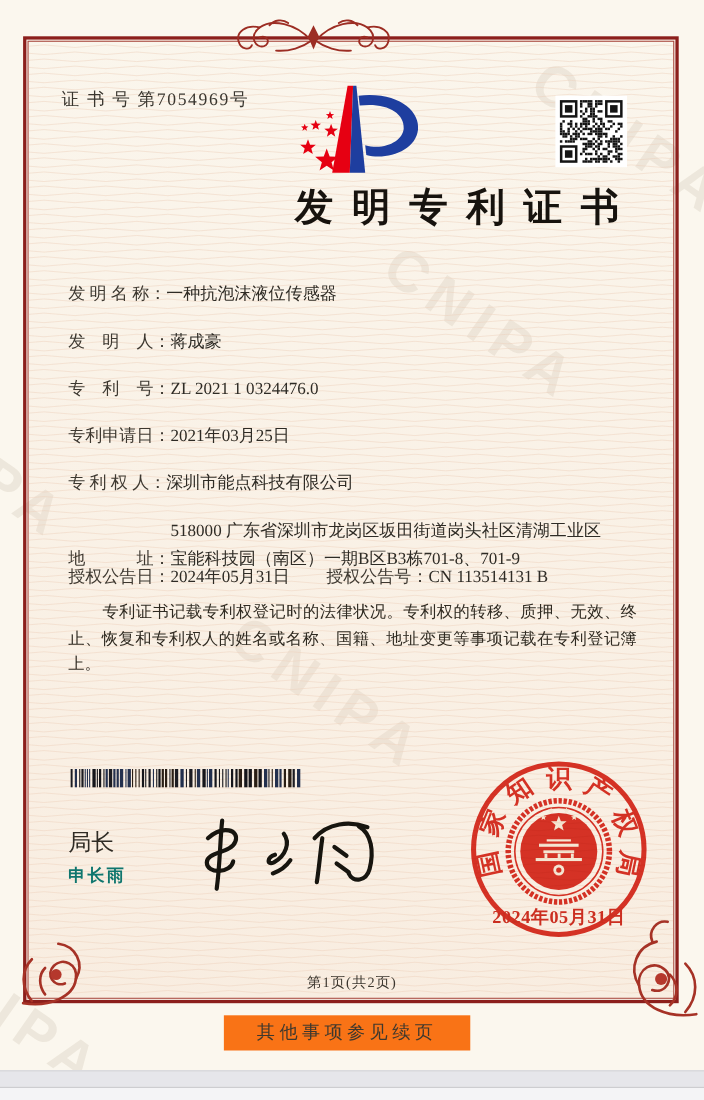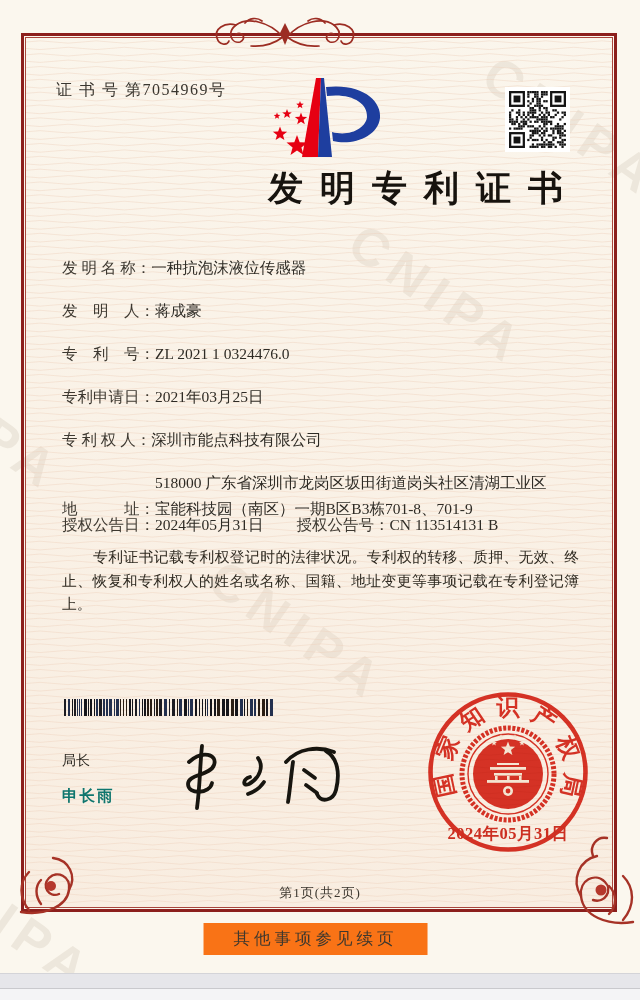--- a/index.html
+++ b/index.html
@@ -23,21 +23,21 @@
   .frow{display:flex;line-height:26px;margin-bottom:17px;align-items:flex-end;}
   .flabel{white-space:pre;flex-shrink:0;color:#3d3830;}
   .fvalue{max-width:402px;}
   .grant-row{position:absolute;left:62px;top:512px;font-size:15.5px;line-height:26px;color:#2e2b25;display:flex;}
   .grant-row .pair2{margin-left:33px;}
   .body-text{position:absolute;left:62px;top:546px;width:517px;font-size:14.8px;line-height:23.5px;
              text-align:justify;color:#2f2a21;}
   .body-text p{margin:0 0 8px 0;text-indent:2.1em;}
   .barcode{position:absolute;left:64px;top:699px;width:213px;height:17px;font-size:0;white-space:nowrap;overflow:hidden;}
   .barcode span{display:inline-block;height:100%;vertical-align:top;}
-  .issuer-title{position:absolute;left:62px;top:752px;font-size:14px;color:#2f2b24;}
+  .issuer-title{position:absolute;left:62px;top:752px;font-size:21px;color:#2f2b24;}
   .issuer-name{position:absolute;left:62px;top:786px;font-size:15.5px;letter-spacing:2px;color:#0f766e;font-weight:bold;}
   .signature{position:absolute;left:172px;top:738px;width:195px;height:78px;}
   .seal{position:absolute;left:423px;top:687px;width:170px;height:170px;mix-blend-mode:multiply;opacity:.94;}
   .page-info{position:absolute;left:0;top:884px;width:640px;text-align:center;font-size:13px;
              letter-spacing:1px;color:#3b362e;}
   .footer-note{position:absolute;left:50%;top:923px;transform:translateX(-52%);background:#f97316;
                padding:5px 30px;font-size:16.5px;letter-spacing:4px;color:#3e382e;}
   .ornament-top{position:absolute;left:205px;top:13px;width:160px;height:46px;}
   .flourish-bl{position:absolute;left:15px;top:840px;width:82px;height:80px;}
   .flourish-br{position:absolute;left:549px;top:832px;width:90px;height:98px;}

